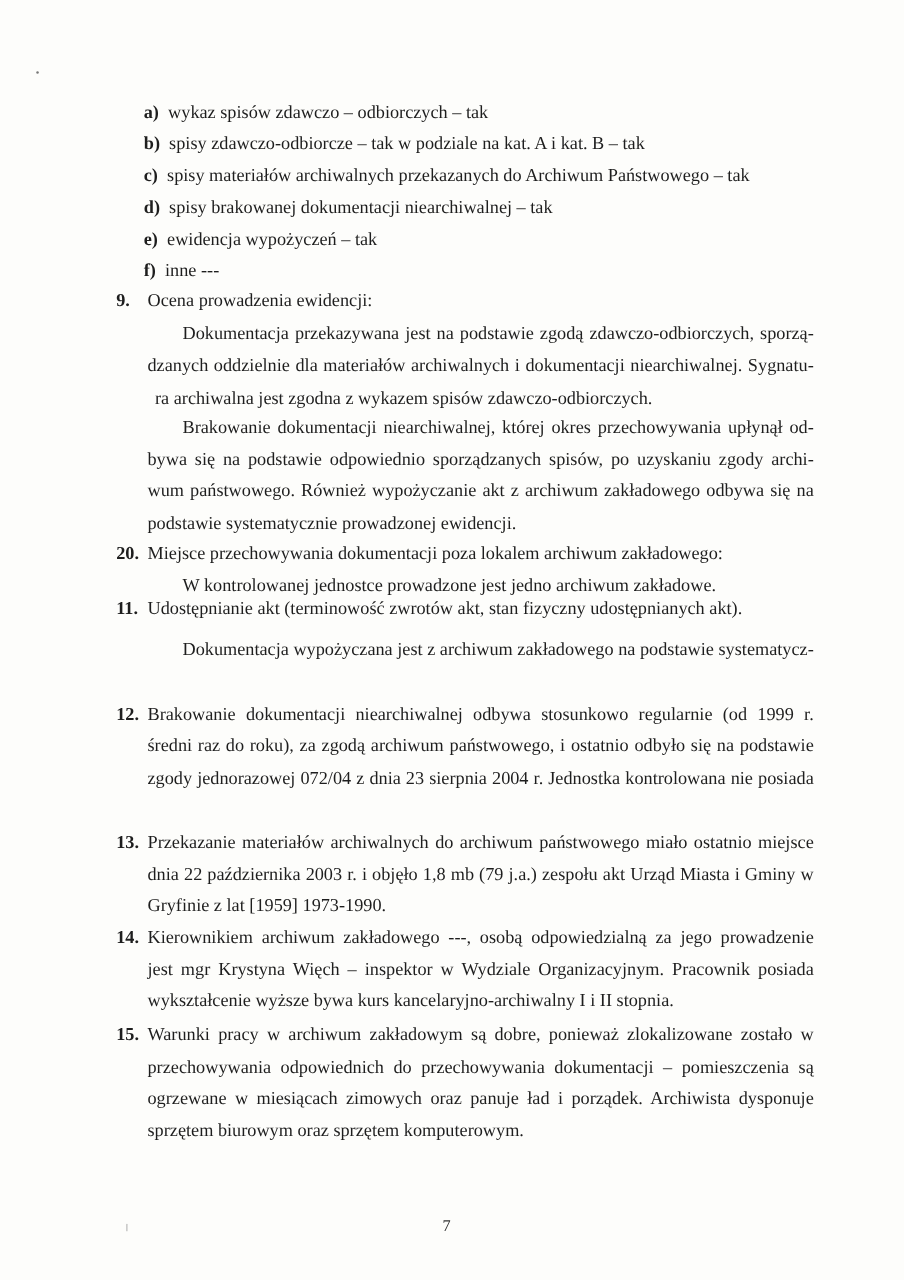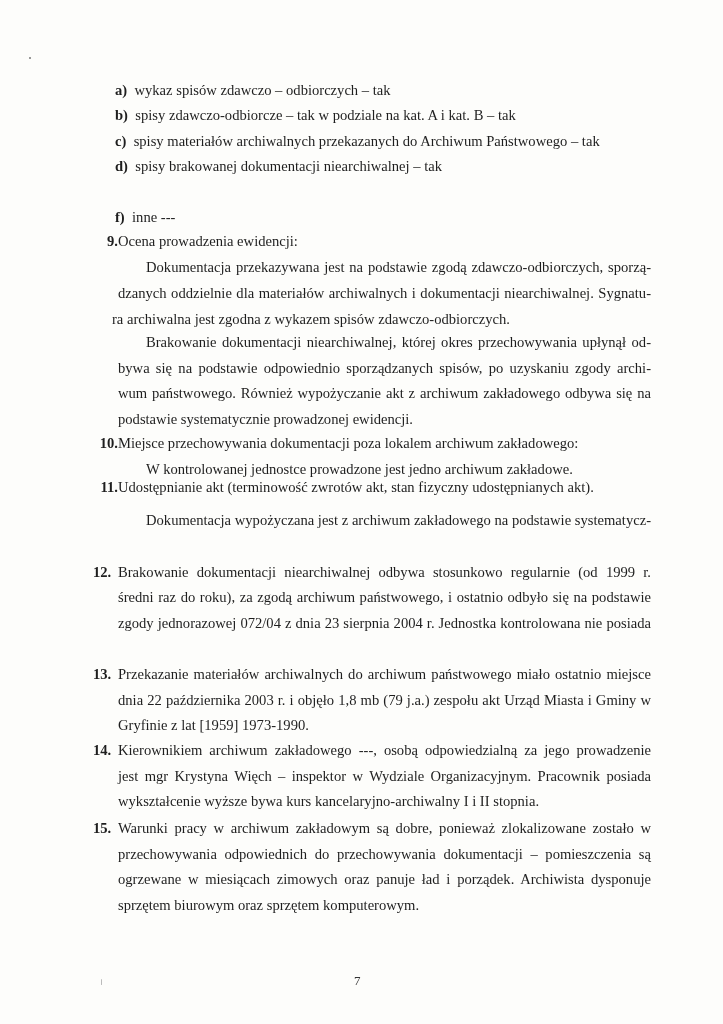--- a/index.html
+++ b/index.html
@@ -1,48 +1,49 @@
 <!DOCTYPE html>
 <html><head>
 <meta charset="utf-8">
 <style>
   html, body { margin:0; padding:0; }
   body {
     width:723px; height:1024px; background:#fdfdfb; position:relative; overflow:hidden;
     font-family: "Liberation Serif", "DejaVu Serif", serif; color:#1e1e1e;
   }
   .page { position:absolute; left:0; top:0; width:723px; height:1024px; }
-  .line { position:absolute; font-size:14.6px; white-space:nowrap; line-height:18px;text-align:right; }
+  .line { position:absolute; font-size:14.6px; white-space:nowrap; line-height:18px; }
   .lbl { font-weight:bold; }
   .just { text-align:justify; text-align-last:justify; white-space:normal; }
   .num { font-weight:bold; display:inline-block; }
   .speck { position:absolute; width:2px; height:2px; background:#777; border-radius:1px; }
   .pagenum { position:absolute; left:354px; top:973px; font-size:13px; color:#333; }
 </style>
 </head>
 <body>
 
 <div class="page">
 
   <div class="line" style="left:115px;top:81px"><span class="lbl">a)</span>&nbsp;&nbsp;<span>wykaz spisów zdawczo – odbiorczych – tak</span></div>
   <div class="line" style="left:115px;top:106px"><span class="lbl">b)</span>&nbsp;&nbsp;<span>spisy zdawczo-odbiorcze – tak w podziale na kat. A i kat. B – tak</span></div>
   <div class="line" style="left:115px;top:132px"><span class="lbl">c)</span>&nbsp;&nbsp;<span>spisy materiałów archiwalnych przekazanych do Archiwum Państwowego – tak</span></div>
   <div class="line" style="left:115px;top:157px"><span class="lbl">d)</span>&nbsp;&nbsp;<span>spisy brakowanej dokumentacji niearchiwalnej – tak</span></div>
+  <div class="line" style="left:115px;top:183px"><span class="lbl">e)</span>&nbsp;&nbsp;<span>ewidencja wypożyczeń – tak</span></div>
   <div class="line" style="left:115px;top:208px"><span class="lbl">f)</span>&nbsp;&nbsp;<span>inne ---</span></div>
 
   <div class="line" style="left:93px;top:232px"><span class="num" style="width:25px">9.</span><span>Ocena prowadzenia ewidencji:</span></div>
   <div class="line just" style="left:146px;top:258px;width:505px">Dokumentacja przekazywana jest na podstawie zgodą zdawczo-odbiorczych, sporzą-</div>
   <div class="line just" style="left:118px;top:284px;width:533px">dzanych oddzielnie dla materiałów archiwalnych i dokumentacji niearchiwalnej. Sygnatu-</div>
-  <div class="line" style="left:112px;top:310px">ra archiwalna jest zgodna z wykazem spisów zdawczo-odbiorczych.</div>
+  <div class="line" style="left:124px;top:310px">ra archiwalna jest zgodna z wykazem spisów zdawczo-odbiorczych.</div>
   <div class="line just" style="left:146px;top:333px;width:505px">Brakowanie dokumentacji niearchiwalnej, której okres przechowywania upłynął od-</div>
   <div class="line just" style="left:118px;top:359px;width:533px">bywa się na podstawie odpowiednio sporządzanych spisów, po uzyskaniu zgody archi-</div>
   <div class="line just" style="left:118px;top:384px;width:533px">wum państwowego. Również wypożyczanie akt z archiwum zakładowego odbywa się na</div>
   <div class="line" style="left:118px;top:410px">podstawie systematycznie prowadzonej ewidencji.</div>
 
-  <div class="line" style="left:93px;top:434px"><span class="num" style="width:25px">10.</span><span>Miejsce przechowywania dokumentacji poza lokalem archiwum zakładowego:</span></div>
+  <div class="line" style="left:93px;top:434px"><span class="num" style="width:25px">20.</span><span>Miejsce przechowywania dokumentacji poza lokalem archiwum zakładowego:</span></div>
   <div class="line" style="left:146px;top:460px">W kontrolowanej jednostce prowadzone jest jedno archiwum zakładowe.</div>
 
   <div class="line" style="left:93px;top:478px"><span class="num" style="width:25px">11.</span><span>Udostępnianie akt (terminowość zwrotów akt, stan fizyczny udostępnianych akt).</span></div>
   <div class="line just" style="left:146px;top:511px;width:505px">Dokumentacja wypożyczana jest z archiwum zakładowego na podstawie systematycz-</div>
 
   <div class="line just" style="left:93px;top:563px;width:558px"><span class="num" style="width:25px">12.</span><span>Brakowanie dokumentacji niearchiwalnej odbywa stosunkowo regularnie (od 1999 r.</span></div>
   <div class="line just" style="left:118px;top:588px;width:533px">średni raz do roku), za zgodą archiwum państwowego, i ostatnio odbyło się na podstawie</div>
   <div class="line just" style="left:118px;top:614px;width:533px">zgody jednorazowej 072/04 z dnia 23 sierpnia 2004 r. Jednostka kontrolowana nie posiada</div>
 
   <div class="line just" style="left:93px;top:665px;width:558px"><span class="num" style="width:25px">13.</span><span>Przekazanie materiałów archiwalnych do archiwum państwowego miało ostatnio miejsce</span></div>

